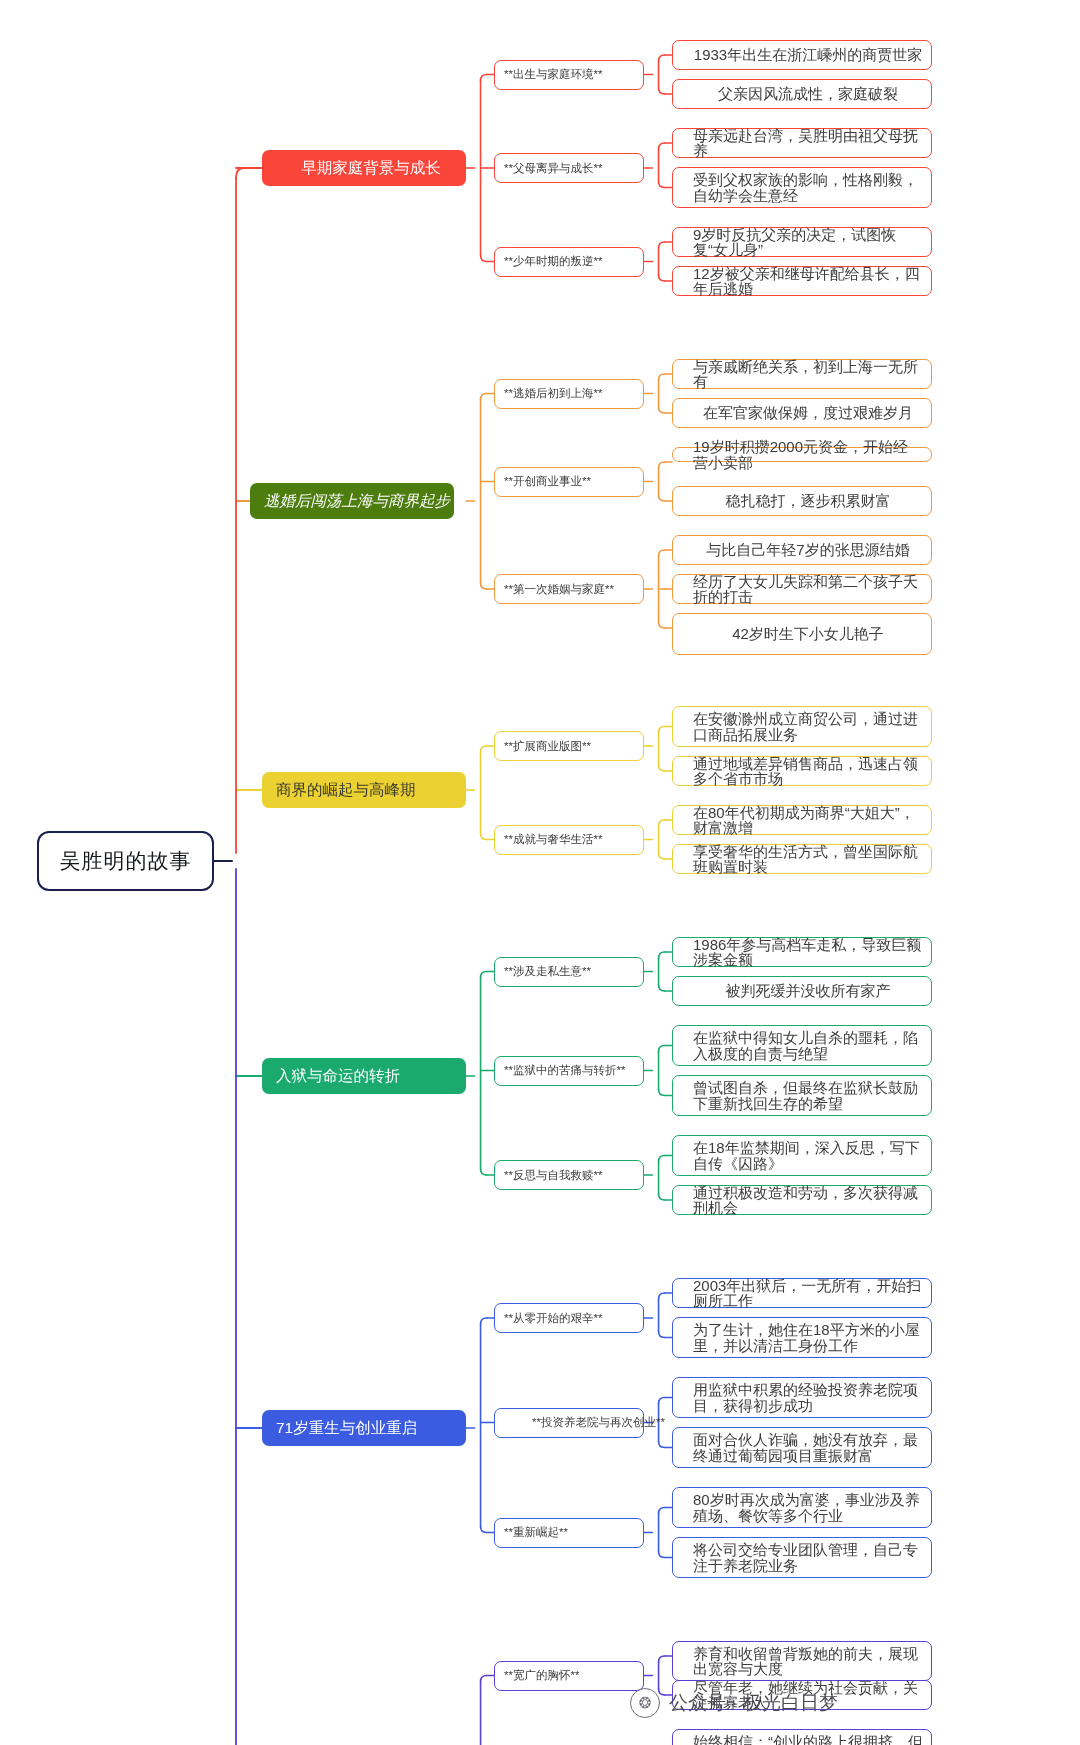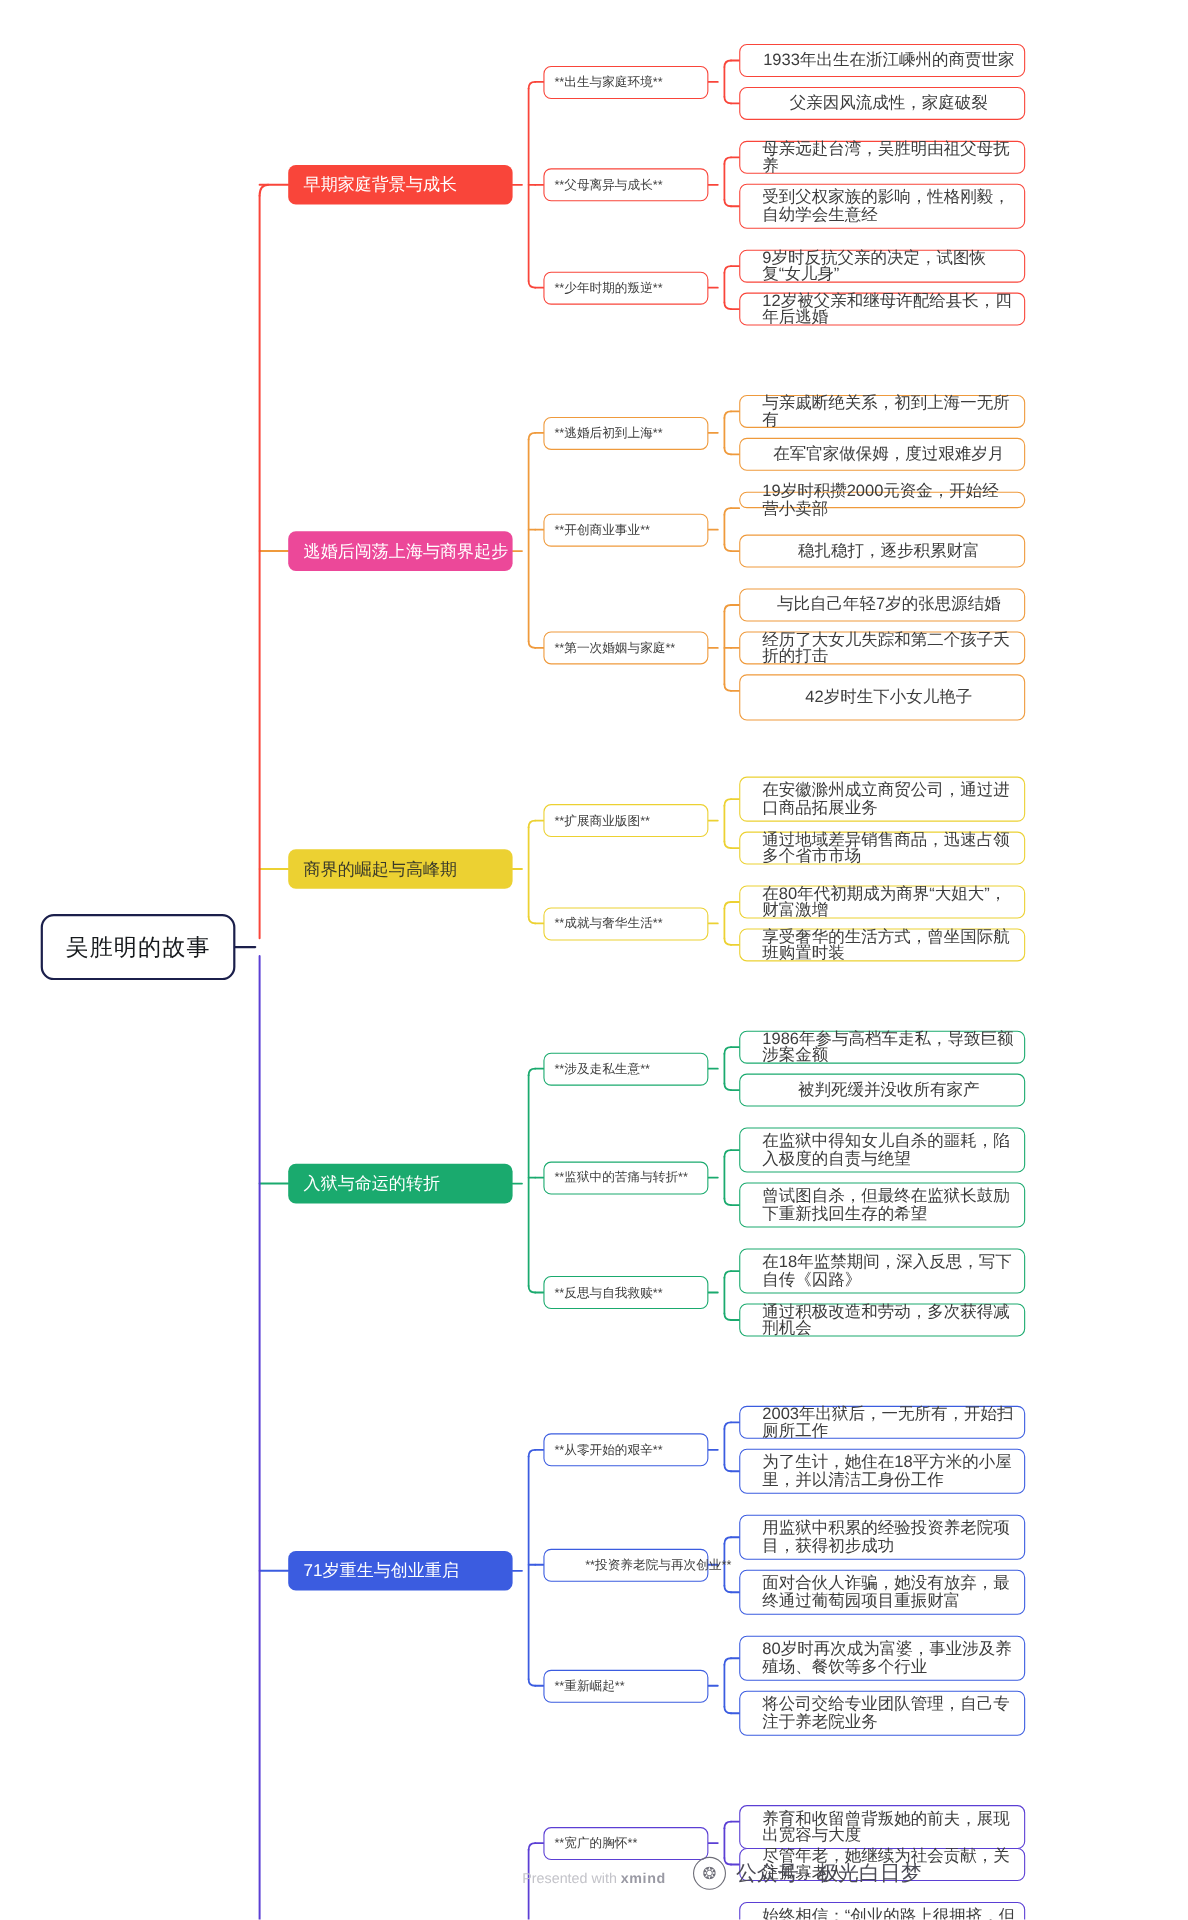--- a/index.html
+++ b/index.html
@@ -253,21 +253,21 @@
       <path d="M236 178 V853" fill="none" stroke="#f9453a" stroke-width="1.8" stroke-linecap="round"></path>
       <path d="M236 869 V1770" fill="none" stroke="#5b3fd4" stroke-width="1.8" stroke-linecap="round"></path>
       <path d="M236 1770 Q236 1780 244 1780" fill="none" stroke="#5b3fd4" stroke-width="1.8" stroke-linecap="round"></path>
     </svg>
 
   <div class="root">
     <span>吴胜明的故事</span>
   </div>
 
   <div id="nodes">
-      <div class="topic" style="left: 262px; top: 150px; background: rgb(249, 69, 58); color: rgb(255, 255, 255);">
+      <div class="topic" style="left: 262px; top: 150px; background: rgb(249, 69, 58); color: rgb(255, 255, 255); justify-content: center;">
         <span>早期家庭背景与成长</span>
       </div>
       <div class="sub" style="left: 494px; top: 59.5px; border-color: rgb(249, 69, 58);">
         <span>**出生与家庭环境**</span>
       </div>
       <div class="leaf" style="left: 672px; top: 40px; height: 30px; border-color: rgb(249, 69, 58);">
         <span>1933年出生在浙江嵊州的商贾世家</span>
       </div>
       <div class="leaf" style="left: 672px; top: 79px; height: 30px; border-color: rgb(249, 69, 58);">
         <span>父亲因风流成性，家庭破裂</span>
@@ -283,21 +283,21 @@
       </div>
       <div class="sub" style="left: 494px; top: 246.5px; border-color: rgb(249, 69, 58);">
         <span>**少年时期的叛逆**</span>
       </div>
       <div class="leaf" style="left: 672px; top: 227px; height: 30px; border-color: rgb(249, 69, 58);">
         <span>9岁时反抗父亲的决定，试图恢复“女儿身”</span>
       </div>
       <div class="leaf" style="left: 672px; top: 266px; height: 30px; border-color: rgb(249, 69, 58);">
         <span>12岁被父亲和继母许配给县长，四年后逃婚</span>
       </div>
-      <div class="topic" style="left: 262px; top: 483px; background: #ec4899; color: rgb(255, 255, 255);">
+      <div class="topic" style="left: 250px; top: 483px; background: #4d7c0f; color: rgb(255, 255, 255); font-style: italic;">
         <span>逃婚后闯荡上海与商界起步</span>
       </div>
       <div class="sub" style="left: 494px; top: 378.5px; border-color: rgb(239, 154, 60);">
         <span>**逃婚后初到上海**</span>
       </div>
       <div class="leaf" style="left: 672px; top: 359px; height: 30px; border-color: rgb(239, 154, 60);">
         <span>与亲戚断绝关系，初到上海一无所有</span>
       </div>
       <div class="leaf" style="left: 672px; top: 398px; height: 30px; border-color: rgb(239, 154, 60);">
         <span>在军官家做保姆，度过艰难岁月</span>
@@ -411,21 +411,18 @@
         <span>养育和收留曾背叛她的前夫，展现出宽容与大度</span>
       </div>
       <div class="leaf" style="left: 672px; top: 1680px; height: 30px; border-color: rgb(91, 63, 212);">
         <span>尽管年老，她继续为社会贡献，关注孤寡老人</span>
       </div>
       <div class="leaf" style="left: 672px; top: 1729px; height: 41px; border-color: rgb(91, 63, 212);">
         <span>始终相信：“创业的路上很拥挤，但成功的路上不拥挤”</span>
       </div>
     </div>
 
-  <div class="footer">
-    <span>Presented with </span><b>xmind</b>
-  </div>
 
   <div class="wm">
     <span class="wmicon">❂</span>
     <span>公众号 · 极光白日梦</span>
   </div>
 </div>
 
 </body></html>

